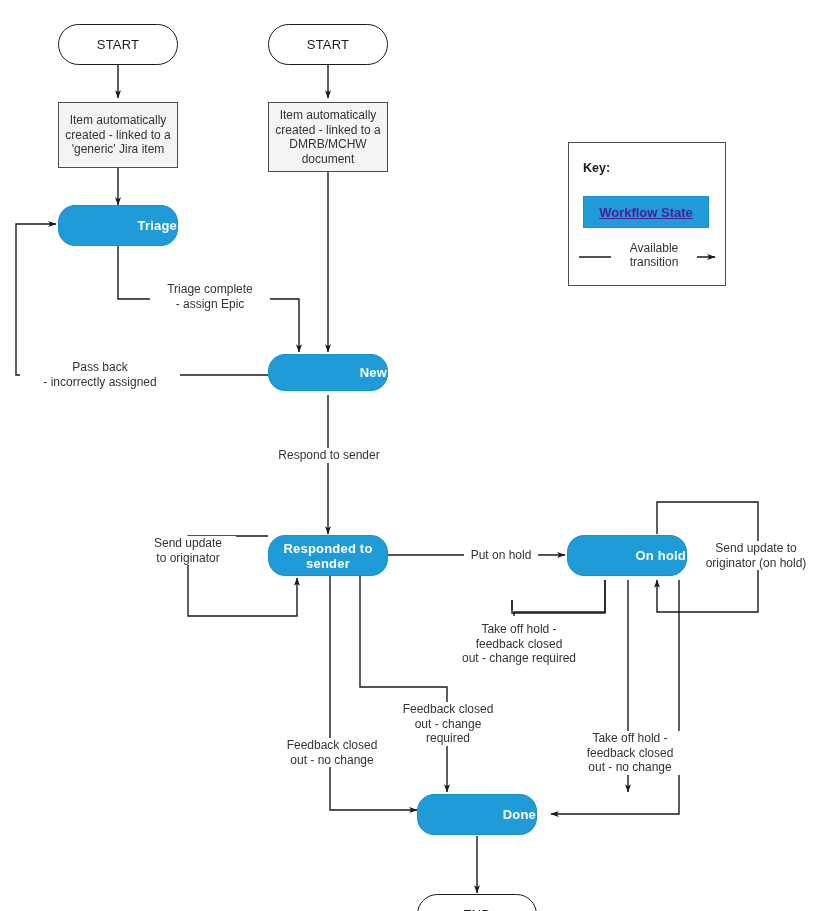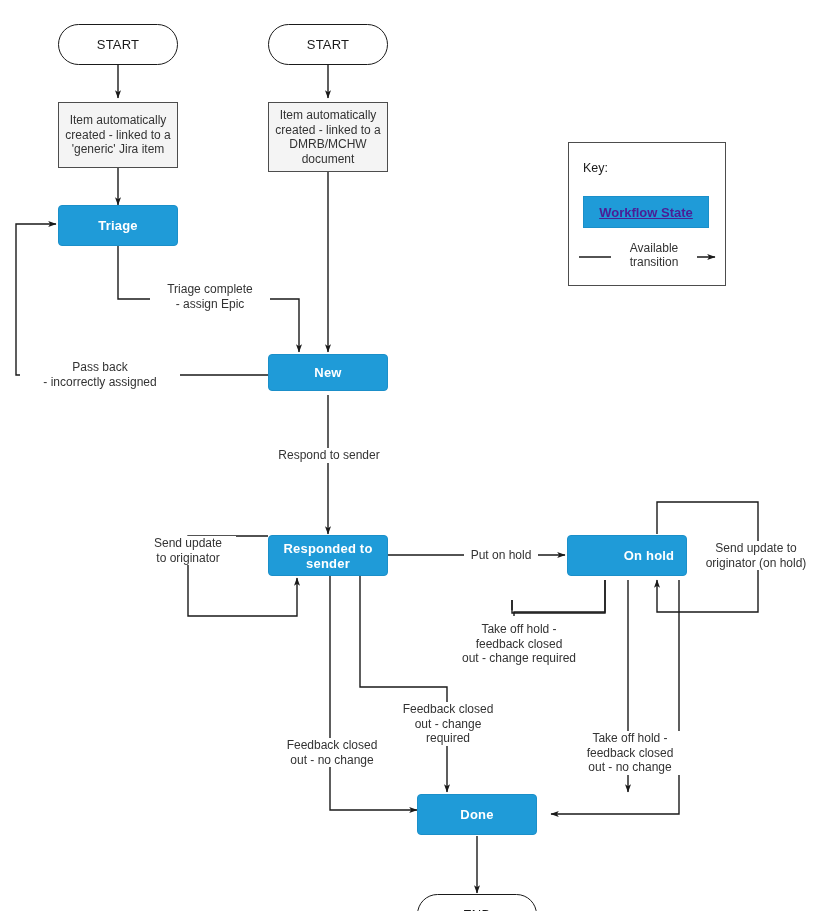--- a/index.html
+++ b/index.html
@@ -50,25 +50,26 @@
     background: #f4f4f4;
     color: #333333;
     font-size: 12px;
     line-height: 14.5px;
     padding: 3px 5px;
   }
   
   .state {
     background: #1f9bd8;
     border: 1px solid #1b8fc9;
-    border-radius: 4px;
+    border-radius: 17px;
     color: #ffffff;
     font-size: 13px;
     font-weight: bold;
     letter-spacing: 0.2px;
+    justify-content: flex-end;
   }
   
   .elabel {
     position: absolute;
     color: #333333;
     font-size: 12px;
     line-height: 14.5px;
     text-align: center;
     background: #ffffff;
     padding: 0 3px;
@@ -84,21 +85,21 @@
     height: 144px;
     border: 1.2px solid #4d4d4d;
     background: #ffffff;
     box-sizing: border-box;
   }
   #key-title {
     position: absolute;
     left: 14px;
     top: 18px;
     font-size: 12.5px;
-    font-weight: normal;
+    font-weight: bold;
     color: #1a1a1a;
     text-align: center;
   }
   #key-state {
     position: absolute;
     left: 14px;
     top: 53px;
     width: 124px;
     height: 30px;
     background: #1f9bd8;

